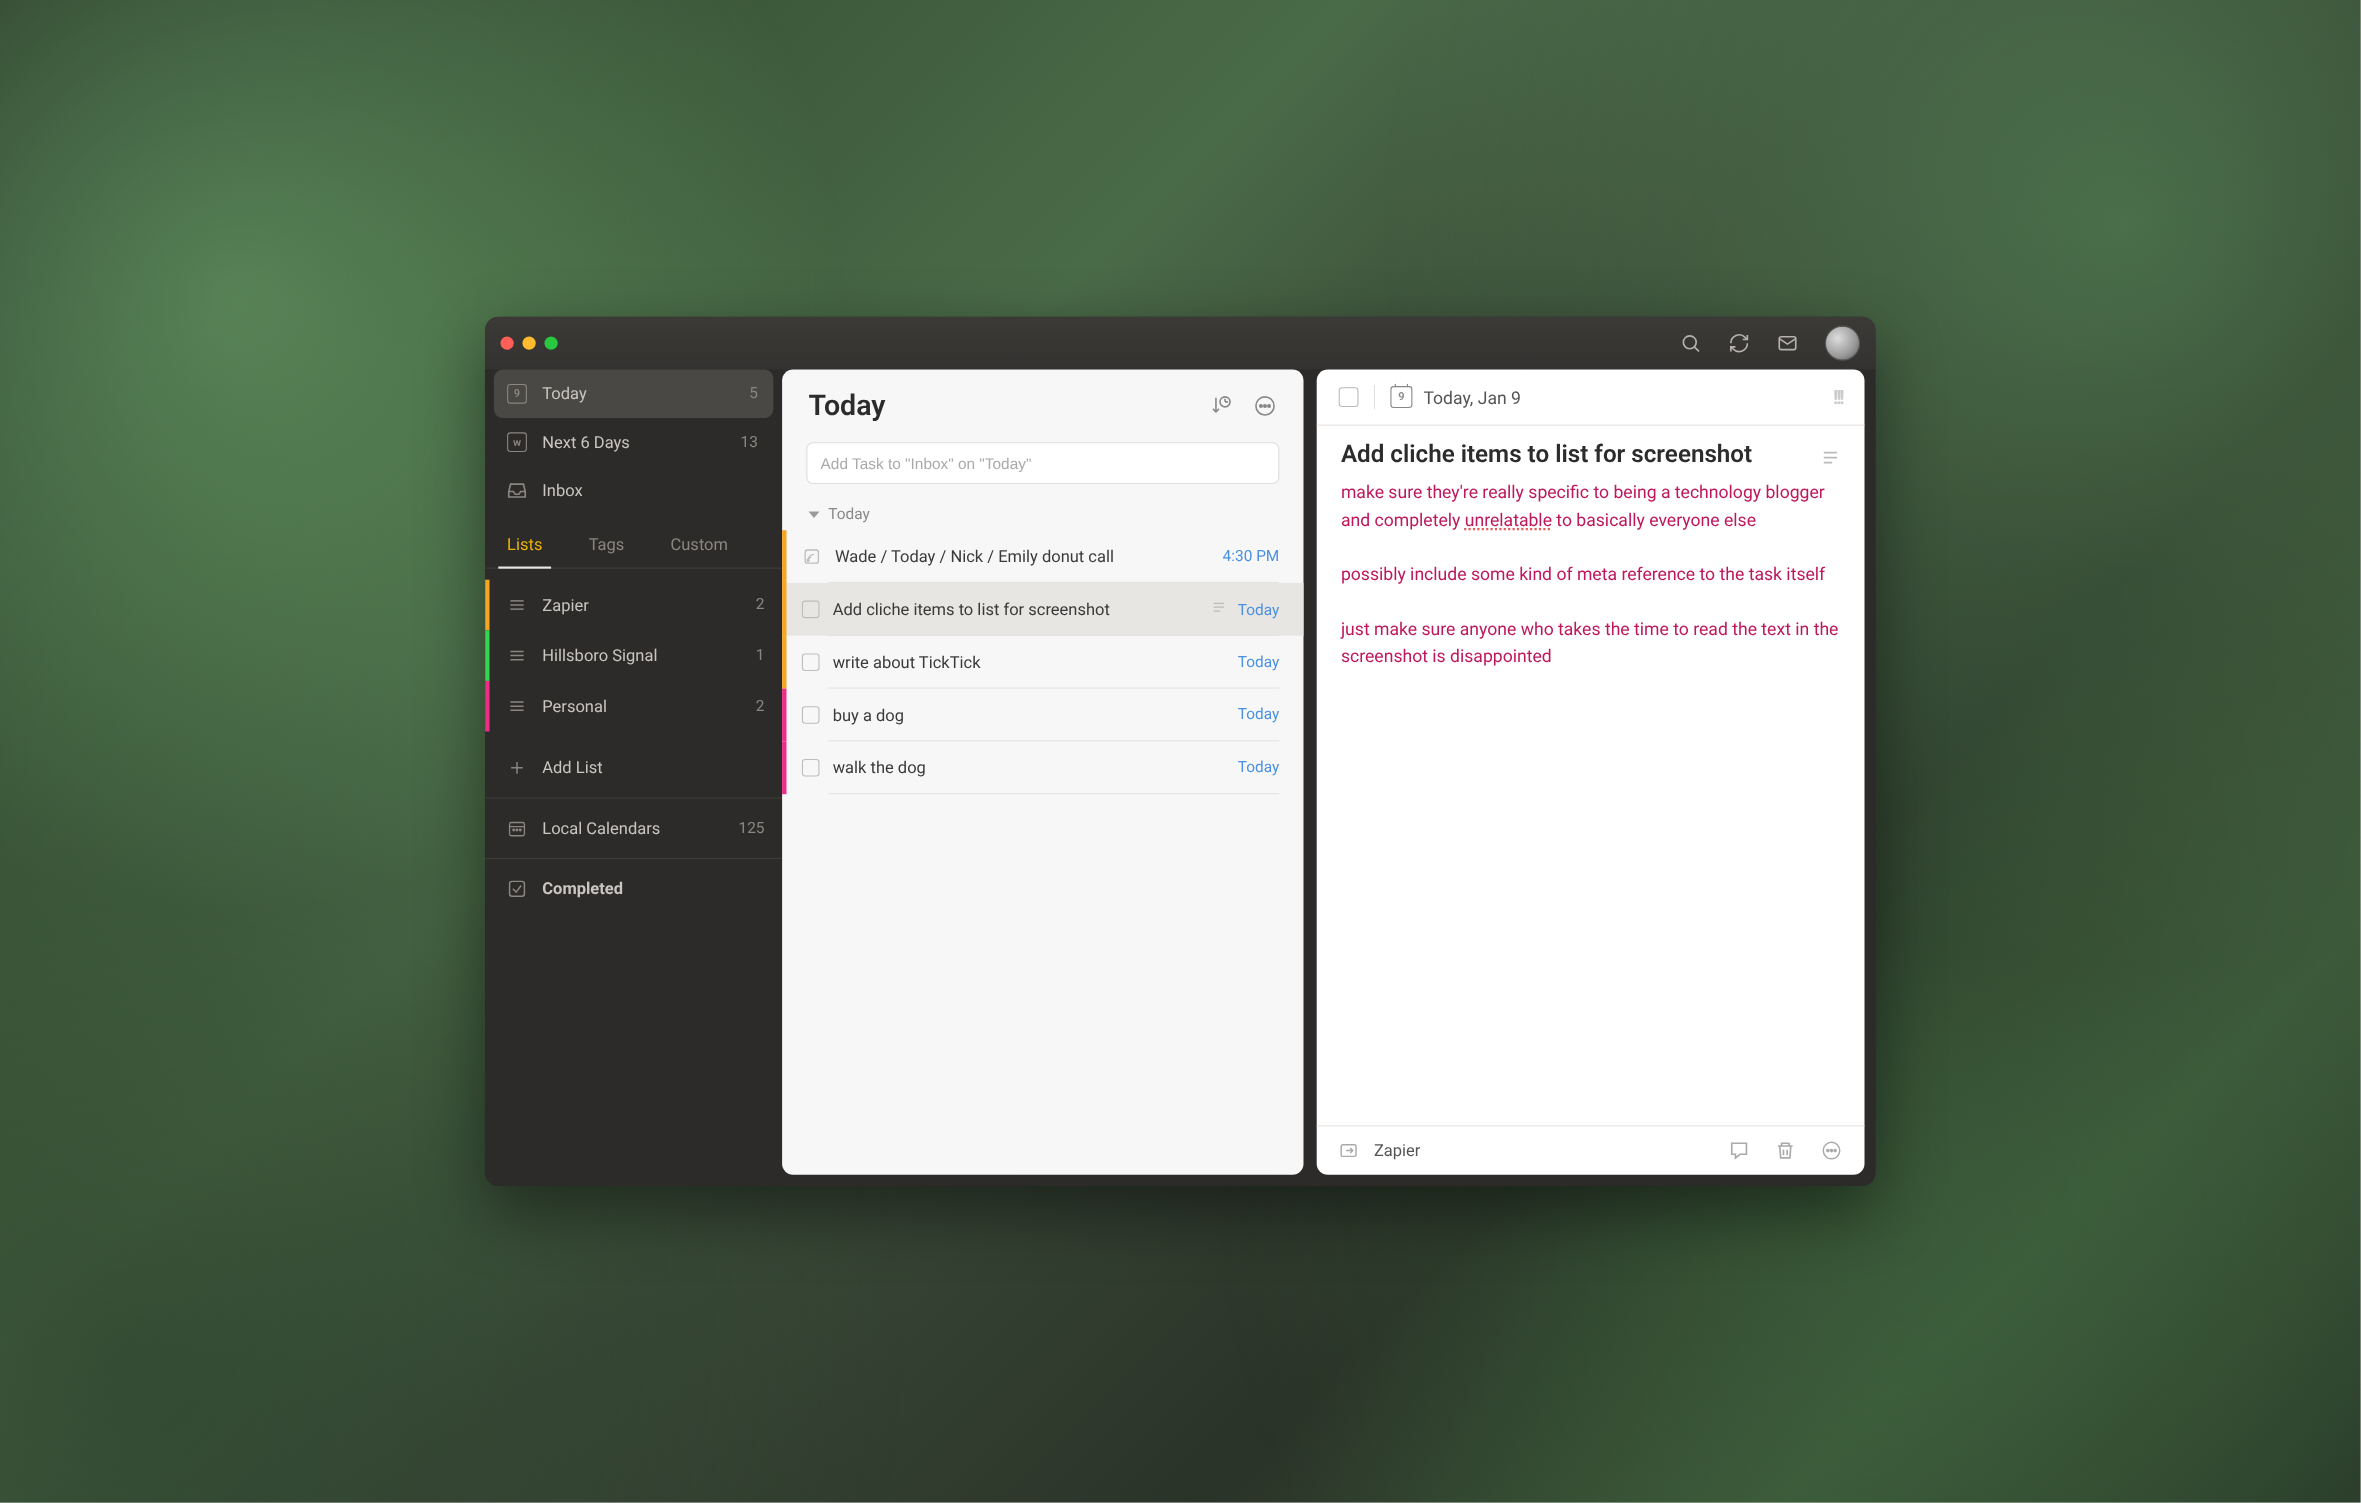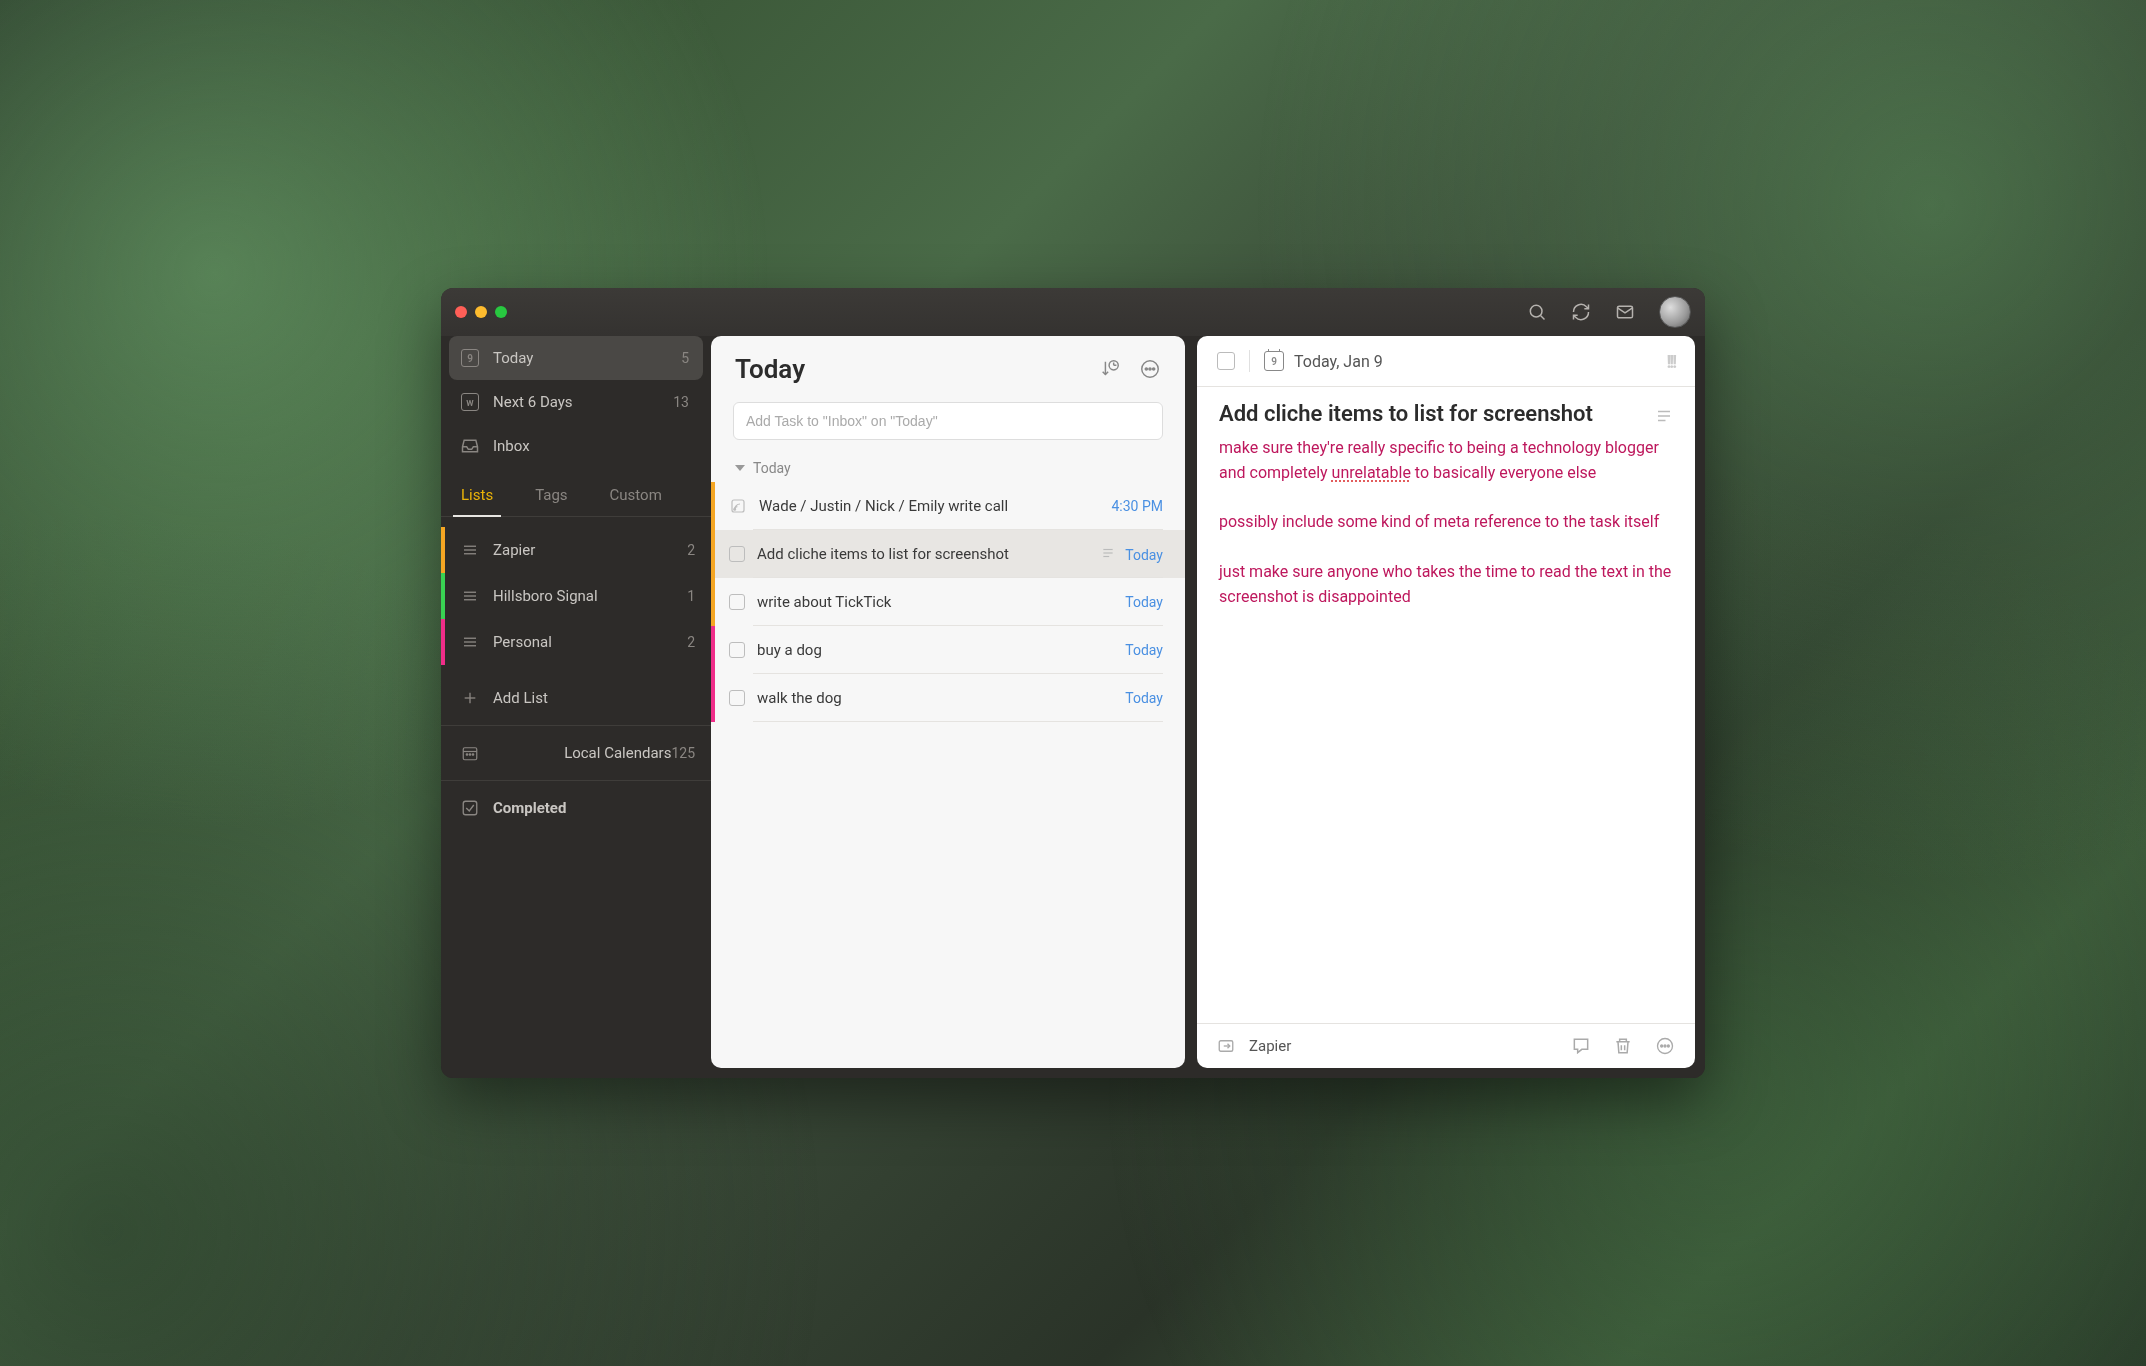--- a/index.html
+++ b/index.html
@@ -409,21 +409,21 @@
           <svg width="16" height="16" viewBox="0 0 24 24" fill="none" stroke="currentColor" stroke-width="2">
               <line x1="12" y1="4" x2="12" y2="20"></line>
               <line x1="4" y1="12" x2="20" y2="12"></line>
             </svg>
         </div>
         <div class="lbl">Add List</div>
       </div>
 
       <div class="sb-divider"></div>
 
-      <div class="sb-list-item" style="padding-left:0;text-align:right;">
+      <div class="sb-list-item" style="padding-left:0;">
         <div class="colorbar"></div>
         <div class="list-icon">
           <svg width="18" height="18" viewBox="0 0 24 24" fill="none" stroke="currentColor" stroke-width="1.6">
               <rect x="3" y="5" width="18" height="16" rx="2"></rect>
               <line x1="3" y1="10" x2="21" y2="10"></line>
               <circle cx="8" cy="14" r="1" fill="currentColor"></circle>
               <circle cx="12" cy="14" r="1" fill="currentColor"></circle>
               <circle cx="16" cy="14" r="1" fill="currentColor"></circle>
             </svg>
         </div>
@@ -481,21 +481,21 @@
             <div class="task-row radio">
               <div class="colorbar" style="background: rgb(245, 166, 35);"></div>
               <div class="radio-icon">
                 <svg width="16" height="16" viewBox="0 0 24 24" fill="none" stroke="currentColor" stroke-width="1.8">
                   <rect x="3" y="3" width="18" height="18" rx="3"></rect>
                   <path d="M7 17a4 4 0 0 1 4-4"></path>
                   <path d="M7 17a8 8 0 0 1 8-8"></path>
                   <circle cx="7" cy="17" r="1.4" fill="currentColor"></circle>
                 </svg>
               </div>
-              <div class="title">Wade / Justin / Nick / Emily write call</div>
+              <div class="title">Wade / Today / Nick / Emily donut call</div>
               <div class="meta"><span>4:30 PM</span></div>
             </div>
             <div class="task-row selected">
               <div class="colorbar" style="background: rgb(245, 166, 35);"></div>
               <div class="cbx"></div>
               <div class="title">Add cliche items to list for screenshot</div>
               <div class="meta"><span class="note-icon"><svg style="display:inline" width="14" height="14" viewBox="0 0 24 24" fill="none" stroke="currentColor" stroke-width="2">
                     <line x1="4" y1="6" x2="20" y2="6"></line>
                     <line x1="4" y1="12" x2="20" y2="12"></line>
                     <line x1="4" y1="18" x2="14" y2="18"></line>

